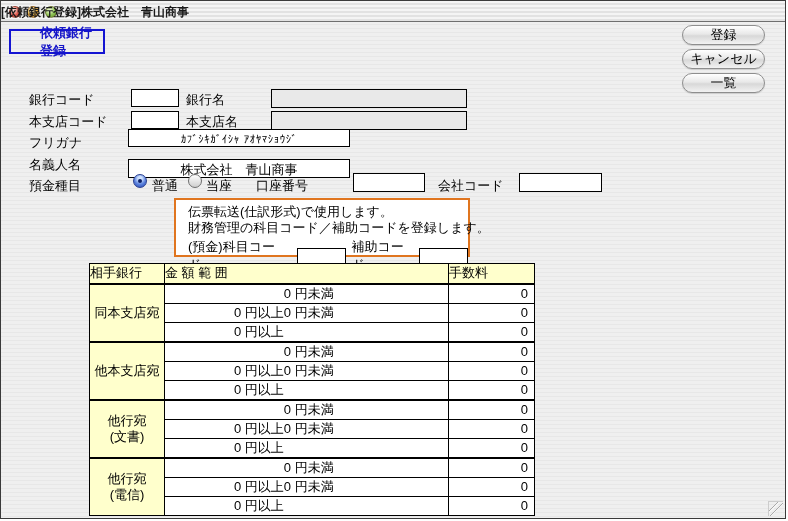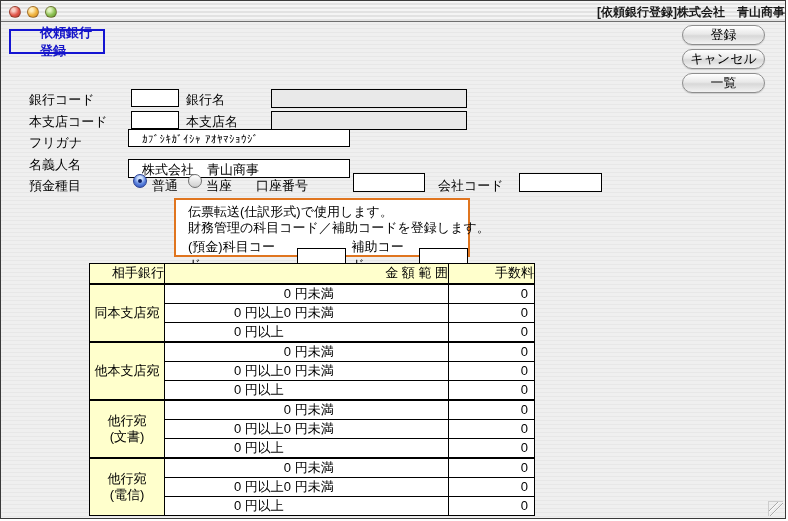--- a/index.html
+++ b/index.html
@@ -13,21 +13,21 @@
     overflow:hidden;
   }
 
   
   .titlebar {
     position:absolute; top:0; left:0; right:0; height:21px;
     background: repeating-linear-gradient(to bottom,#f4f4f4 0 2px,#e2e2e2 2px 4px);
     border-bottom:1px solid #6f6f6f;
   }
   .title-text {
-    position:absolute; left:0; right:0; top:3px; text-align:right;
+    position:absolute; left:0; right:0; top:3px; text-align:left;
     font-size:12px; font-weight:bold; color:#1a1a1a;
   }
   .traffic { position:absolute; top:5px; width:12px; height:12px; border-radius:50%;
     border:1px solid rgba(80,40,20,.45); }
   .tl-red    { left:8px;  background:radial-gradient(circle at 35% 30%, #f8cfc6 0 15%, #e2574b 55%, #b03a30 100%); }
   .tl-yellow { left:26px; background:radial-gradient(circle at 35% 30%, #ffeebc 0 15%, #f0b33e 55%, #c4872a 100%); }
   .tl-green  { left:44px; background:radial-gradient(circle at 35% 30%, #e2f3c0 0 15%, #8cc152 55%, #5d8f2e 100%); }
 
   .body { position:absolute; top:22px; left:0; right:0; bottom:0; }
 
@@ -49,21 +49,21 @@
     font-size:13px; text-align:center; line-height:18px; cursor:default;
   }
   .btn-register { top:2px; }
   .btn-cancel   { top:26px; }
   .btn-list     { top:50px; }
 
   
   .flabel { position:absolute; font-size:13px; white-space:nowrap; }
   .tbox { position:absolute; background:#fff; border:1px solid #000; }
   .tbox.readonly { background:#e9e9e9; }
-  .tbox.value { font-size:13px; line-height:17px; padding:1px 13px; white-space:nowrap; overflow:hidden; }
+  .tbox.value { font-size:13px; line-height:17px; padding:1px 13px; white-space:nowrap; overflow:hidden;text-align:center; }
   .tbox.kana { font-size:11px; font-family:"DejaVu Sans",sans-serif; letter-spacing:.5px; }
 
   .radio {
     position:absolute; width:14px; height:14px; border-radius:50%;
     border:1px solid #6f6f6f; background:linear-gradient(to bottom,#fff,#cfcfcf);
   }
   .radio.selected {
     border:1px solid #2a3f90;
     background:radial-gradient(circle at 50% 30%, #cfe2ff 0 20%, #5b82dd 55%, #2647b2 100%);
   }
@@ -88,21 +88,21 @@
   table.fee {
     position:absolute; left:88px; top:240px;
     border-collapse:collapse; table-layout:fixed; width:445px;
     font-size:13px; background:#fff;
   }
   table.fee col.c1 { width:75px; }
   table.fee col.c2 { width:284px; }
   table.fee col.c3 { width:86px; }
   table.fee th, table.fee td { border:1px solid #000; padding:0; }
   table.fee thead th {
-    background:#ffffcc; font-weight:normal; height:20px; text-align:right;margin-left:19px;
+    background:#ffffcc; font-weight:normal; height:20px; text-align:left;margin-left:19px;
   }
   table.fee td.gname {
     background:#ffffcc; text-align:center; vertical-align:middle;
     white-space:pre-line; line-height:16px;
   }
   table.fee tr.grp-start td { border-top:2px solid #000; }
   table.fee td.amount { height:18.7px; }
   table.fee td.amount .cellwrap { display:flex; width:100%; }
   table.fee td.amount .lower { width:42%; text-align:right; }
   table.fee td.amount .upper { width:58%; padding-right:30px; }

